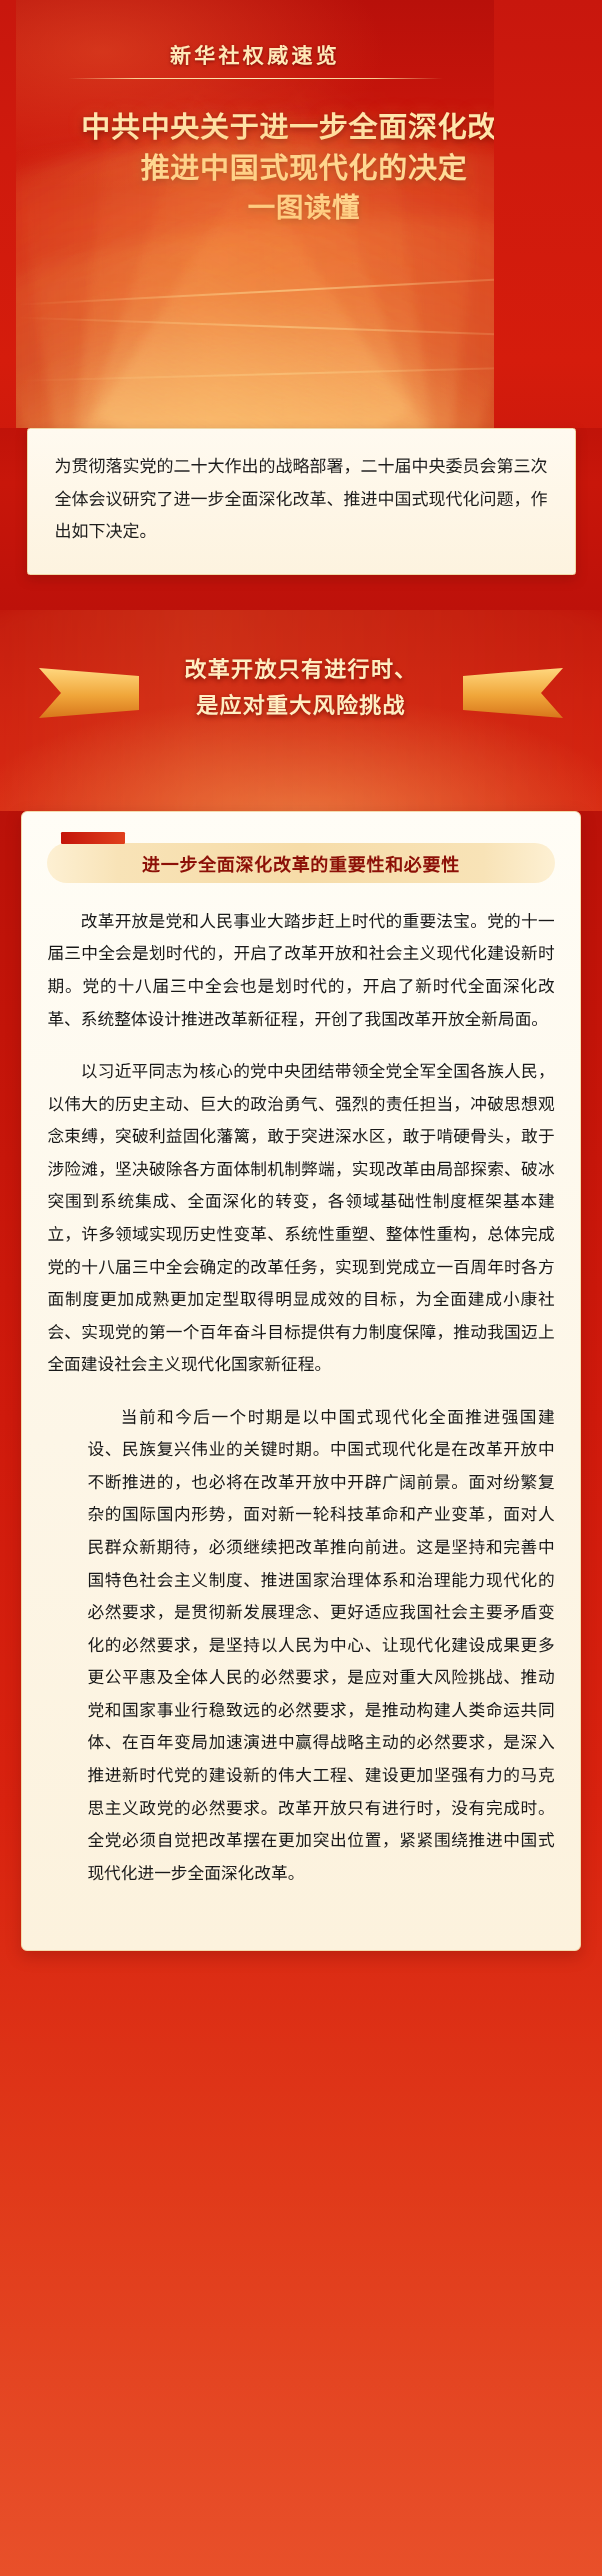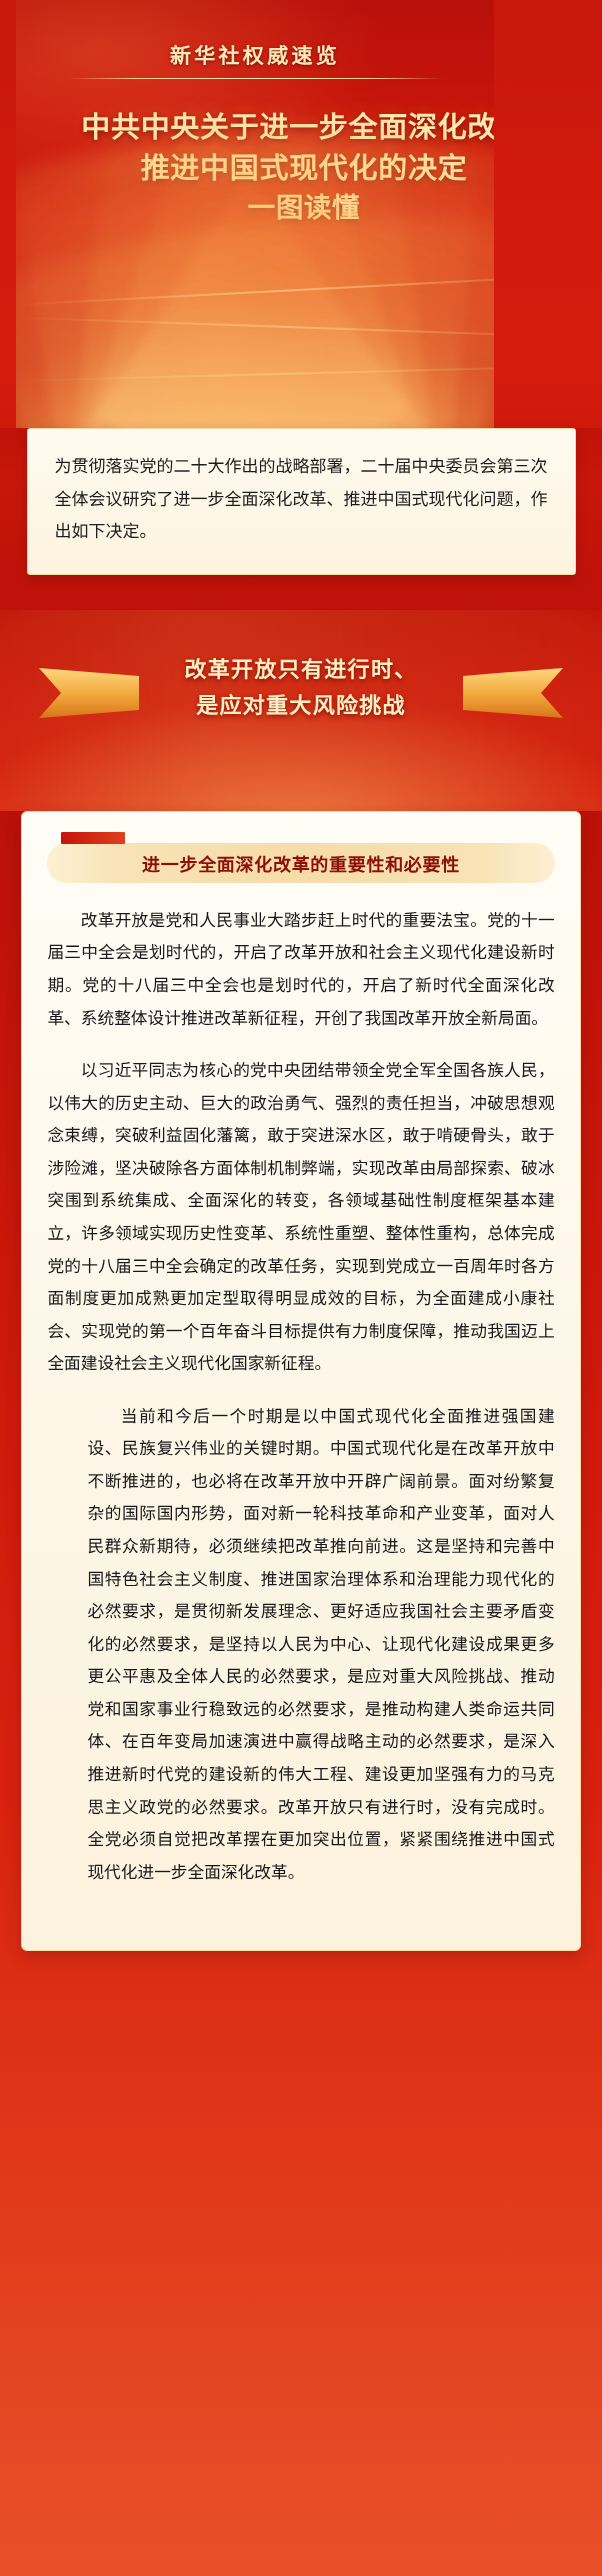--- a/index.html
+++ b/index.html
@@ -193,21 +193,21 @@
     border-radius: 1.3px;
   }
 
   .para {
     font-size: 16.7px;
     line-height: 1.95;
     color: #181818;
     text-align: justify;
     text-indent: 2em;
     margin-bottom: 20px;
-    font-family: Liberation Mono, monospace;
+    font-family: Liberation Serif, serif;
   }
   .para:last-child { margin-bottom: 0; margin-left: 40px; }
   .spacer-60 { height: 40px; }
 </style>
 </head>
 <body>
 
 <div class="page">
 
   <div class="hero">

